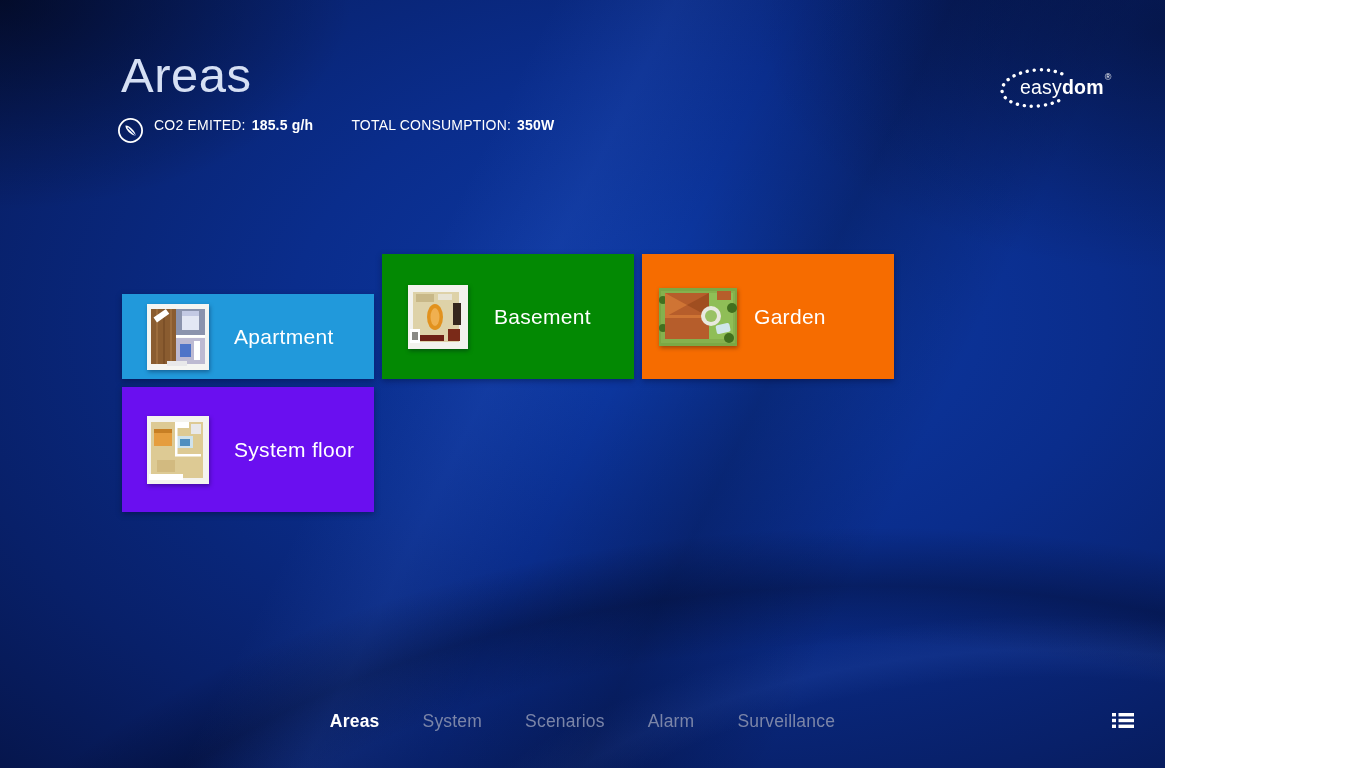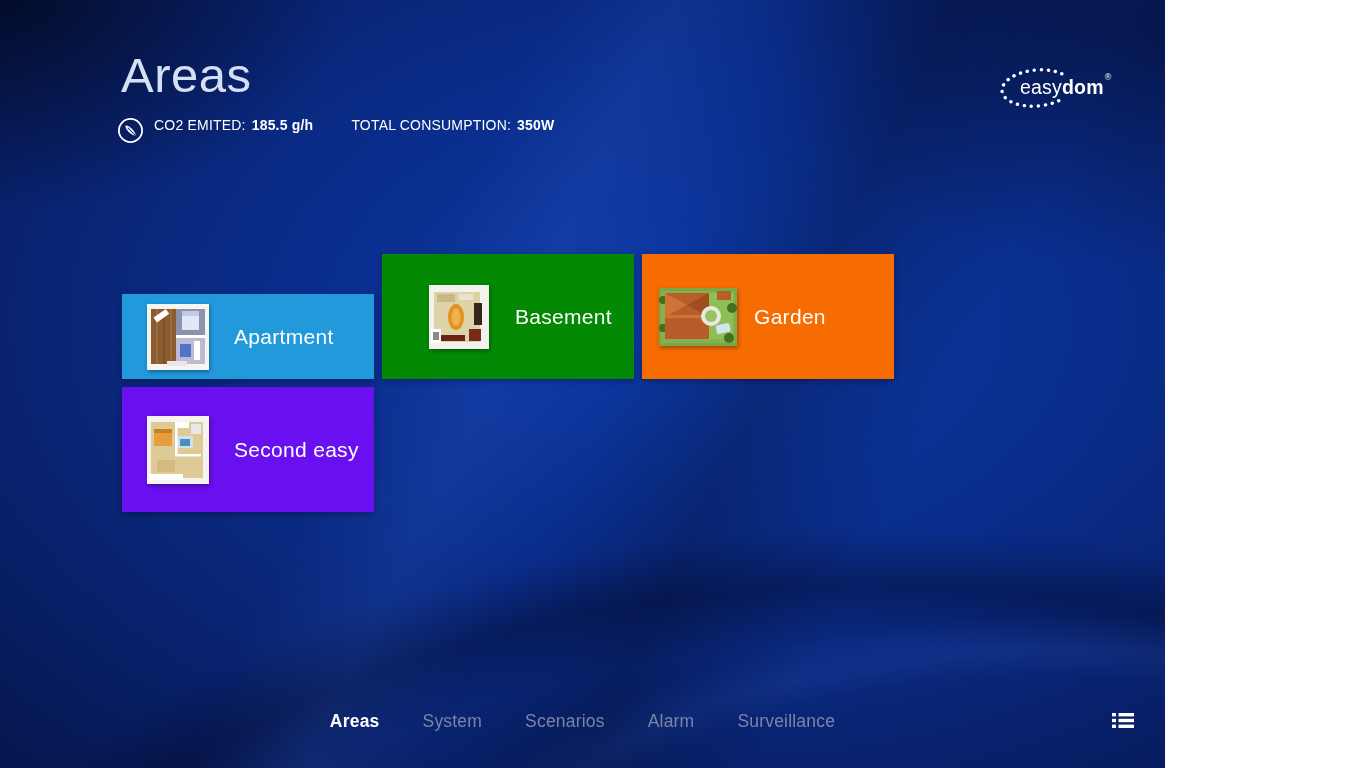--- a/index.html
+++ b/index.html
@@ -121,21 +121,21 @@
           <rect x="47" y="37" width="6" height="19" fill="#ffffff"></rect>
           <rect x="7" y="9" width="15" height="6" transform="rotate(-35 14 12)" fill="#ffffff"></rect>
           <rect x="29" y="31" width="29" height="2.5" fill="#ffffff"></rect>
           <rect x="20" y="57" width="20" height="5" fill="#e8e8ea"></rect>
         </svg>
       </span>
       <span class="tile-label">Apartment</span>
     </div>
 
 
-    <div class="tile" style="background-color: rgb(3, 137, 3); padding-left: 21px;">
+    <div class="tile" style="background-color: rgb(3, 137, 3);">
       <span class="thumb-slot">
         <svg viewBox="0 0 60 64" width="60" height="64">
           <rect width="60" height="64" fill="#f3f2ed"></rect>
           <rect x="5" y="7" width="46" height="50" fill="#ded2a8"></rect>
           <rect x="8" y="9" width="18" height="8" fill="#c8b888"></rect>
           <rect x="30" y="9" width="14" height="6" fill="#e8e4d4"></rect>
           <ellipse cx="27" cy="32" rx="8" ry="13" fill="#e2921e"></ellipse>
           <ellipse cx="27" cy="32" rx="4.5" ry="9" fill="#f0b050"></ellipse>
           <rect x="10" y="50" width="26" height="6" fill="#6e2114"></rect>
           <rect x="40" y="44" width="12" height="12" fill="#7a2a18"></rect>
@@ -180,21 +180,21 @@
           <rect x="28" y="6" width="14" height="6" fill="#ffffff"></rect>
           <rect x="44" y="8" width="10" height="10" fill="#e8e8ea"></rect>
           <rect x="30" y="20" width="16" height="12" fill="#cfe2ec"></rect>
           <rect x="33" y="23" width="10" height="7" fill="#4f8fc0"></rect>
           <rect x="28" y="12" width="2.5" height="28" fill="#ffffff"></rect>
           <rect x="28" y="38" width="26" height="2.5" fill="#ffffff"></rect>
           <rect x="10" y="44" width="18" height="12" fill="#d2ba80"></rect>
           <rect x="2" y="58" width="34" height="6" fill="#ffffff"></rect>
         </svg>
       </span>
-      <span class="tile-label">Second easy</span>
+      <span class="tile-label">System floor</span>
     </div>
 
   </div>
 
   <nav class="bottom-nav">
     <span class="nav-item active">Areas</span>
     <span class="nav-item">System</span>
     <span class="nav-item">Scenarios</span>
     <span class="nav-item">Alarm</span>
     <span class="nav-item">Surveillance</span>

